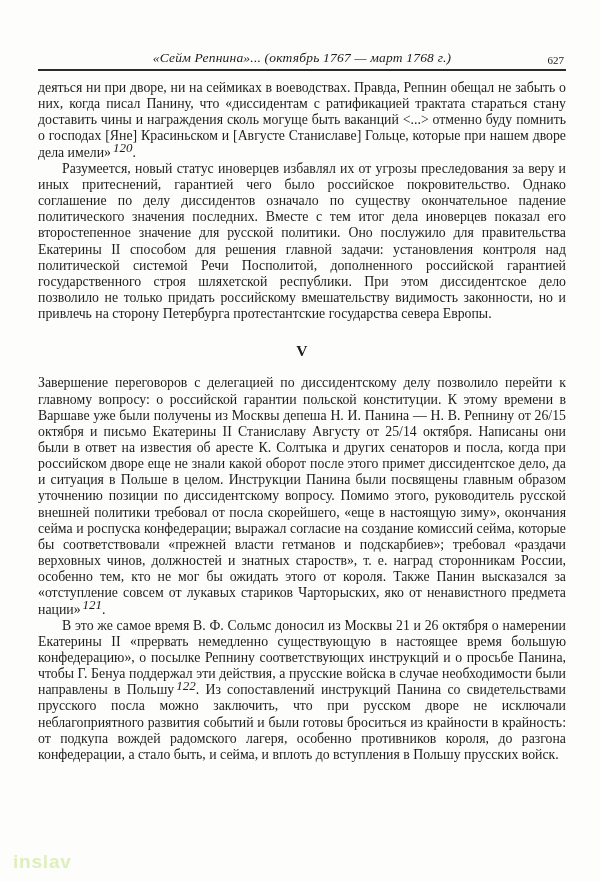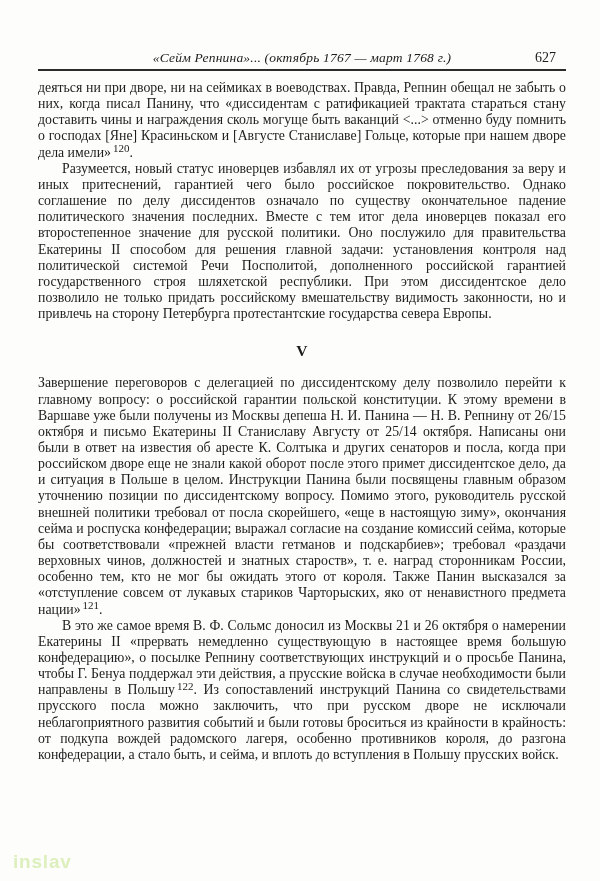--- a/index.html
+++ b/index.html
@@ -38,48 +38,49 @@
     left: 0;
     right: 0;
     bottom: 3px;
     text-align: center;
     font-style: italic;
     letter-spacing: 0.2px;
     white-space: nowrap;
   }
   .page-number {
     position: absolute;
-    right: 10px;
+    right: 2px;
     bottom: 3px;
     font-style: normal;
-    font-size: 14px;
+    font-size: 11px;
     font-family: Liberation Serif, serif;
   }
   .text-block {
     margin-top: 9px;
     font-size: 13.8px;
     line-height: 16.15px;
     text-align: justify;
     hyphens: auto;
     -webkit-hyphens: auto;
   }
   .text-block p.para {
     margin: 0;
     padding: 0;
   }
   .text-block p.para.indent {
     text-indent: 24px;
   }
   .text-block sup {
-    font-size: 11px;
+    font-size: 13px;
     line-height: 0;
     vertical-align: baseline;
     position: relative;
     top: -4.5px;
     margin-left: 2px;
+    font-style: italic;
   }
   .section-heading {
     text-align: center;
     font-weight: bold;
     font-size: 15.5px;
     margin: 20px 0 15px 0;
     letter-spacing: 0.5px;
   }
   .watermark {
     position: absolute;

